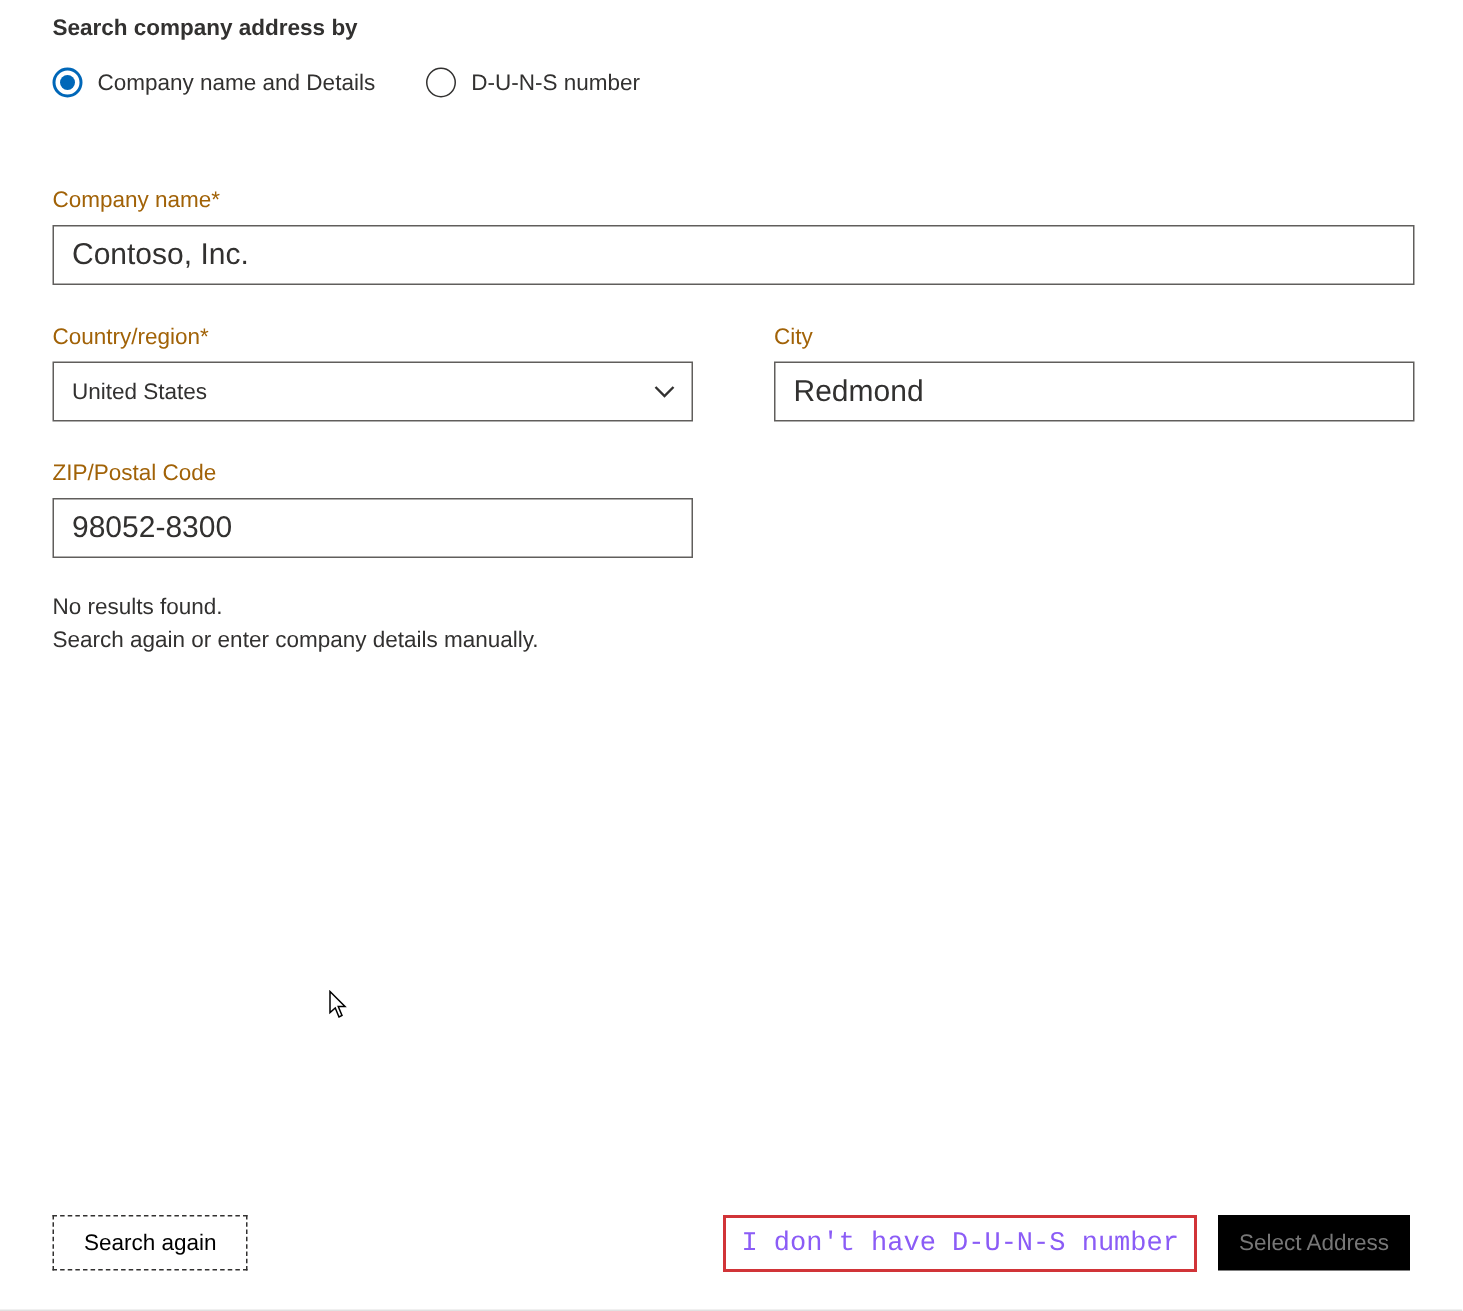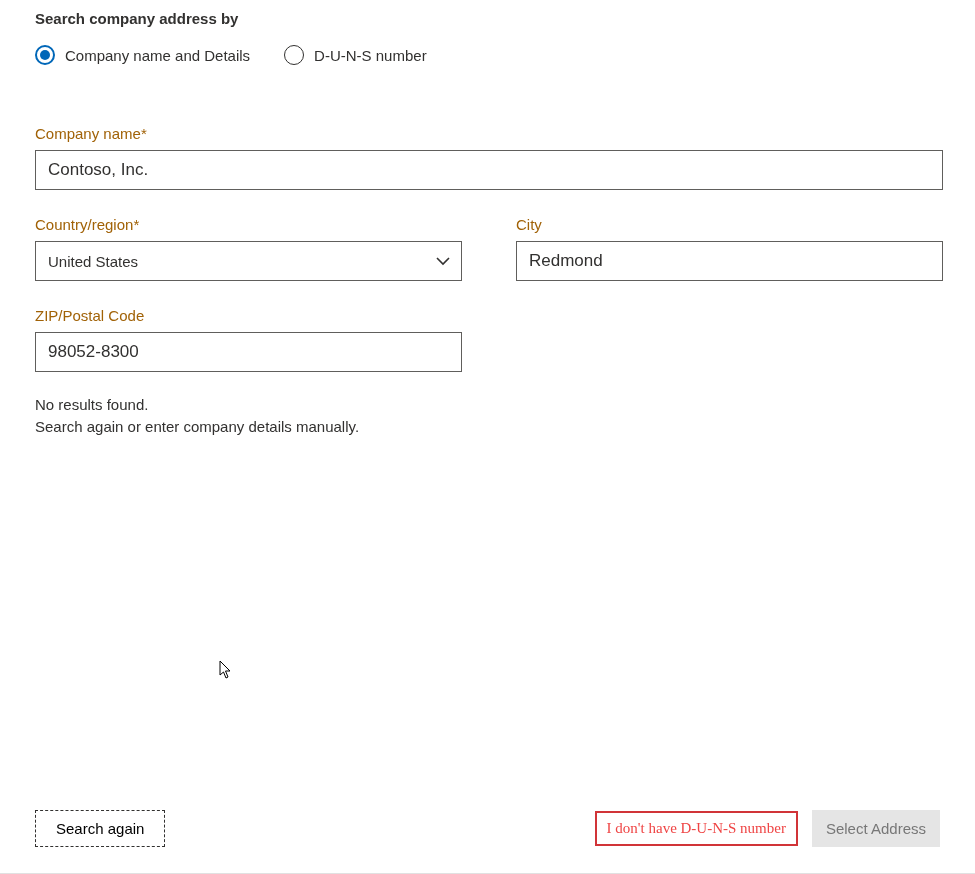--- a/index.html
+++ b/index.html
@@ -70,21 +70,21 @@
     font-size: 15px;
     color: #a16207;
     display: block;
     margin-bottom: 8px;
   }
   .text-input {
     width: 100%;
     height: 40px;
     border: 1px solid #605e5c;
     padding: 12px 12px;
-    font-size: 17px;
+    font-size: 20px;
     font-family: inherit;
     color: #323130;
     background: #fff;
   }
   .select-wrap {
     position: relative;
     width: 100%;
   }
   .select-field {
     width: 100%;
@@ -133,30 +133,30 @@
   }
   .btn-search-again {
     border: 1px dashed #323130;
     background: #fff;
     padding: 9px 20px;
     font-size: 15px;
     cursor: pointer;
     font-family: inherit;
   }
   .btn-link {
-    color: #ef4444;
-    font-size: 15px;
+    color: #8b5cf6;
+    font-size: 18px;
     cursor: pointer;
     background: none;
     border: 2px solid #d13438;
     padding: 7px 10px;
-    font-family: Liberation Serif, serif;
+    font-family: Liberation Mono, monospace;
   }
   .btn-select {
-    background: #e5e5e5;
+    background: #000000;
     color: #777;
     border: none;
     padding: 10px 14px;
     font-size: 15px;
     font-family: inherit;
     cursor: default;
   }
 
   .cursor {
     position: absolute;

